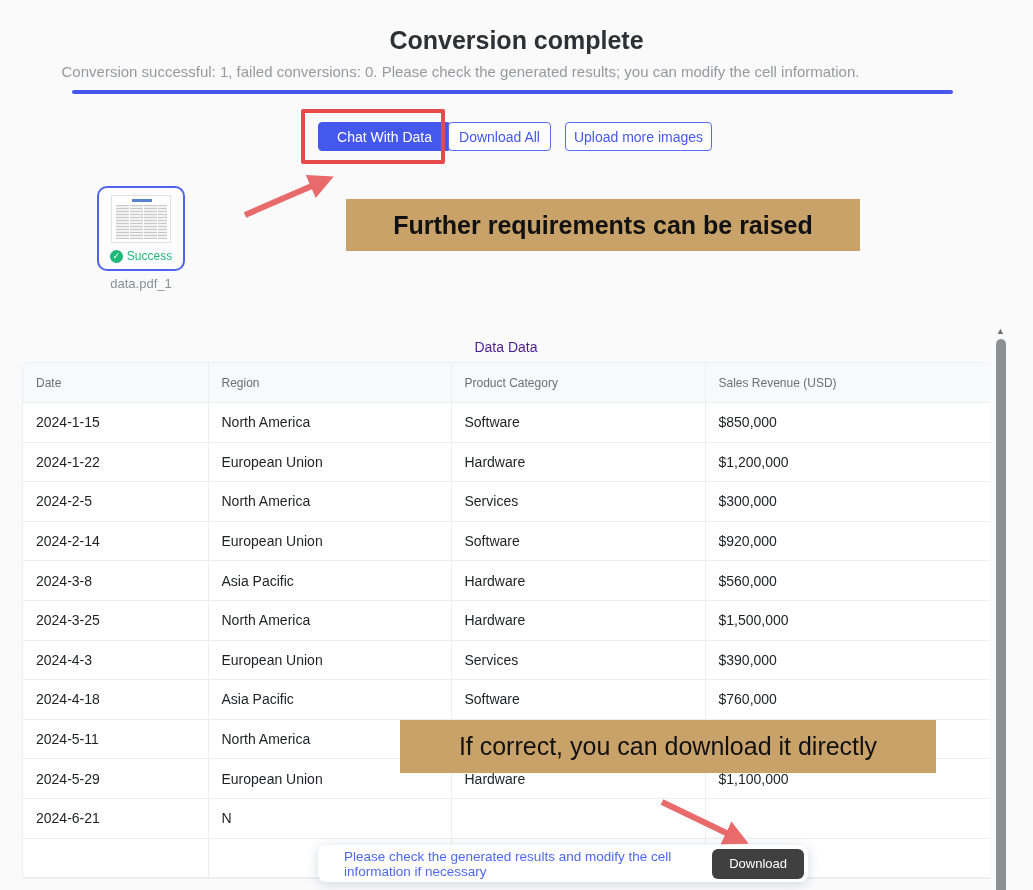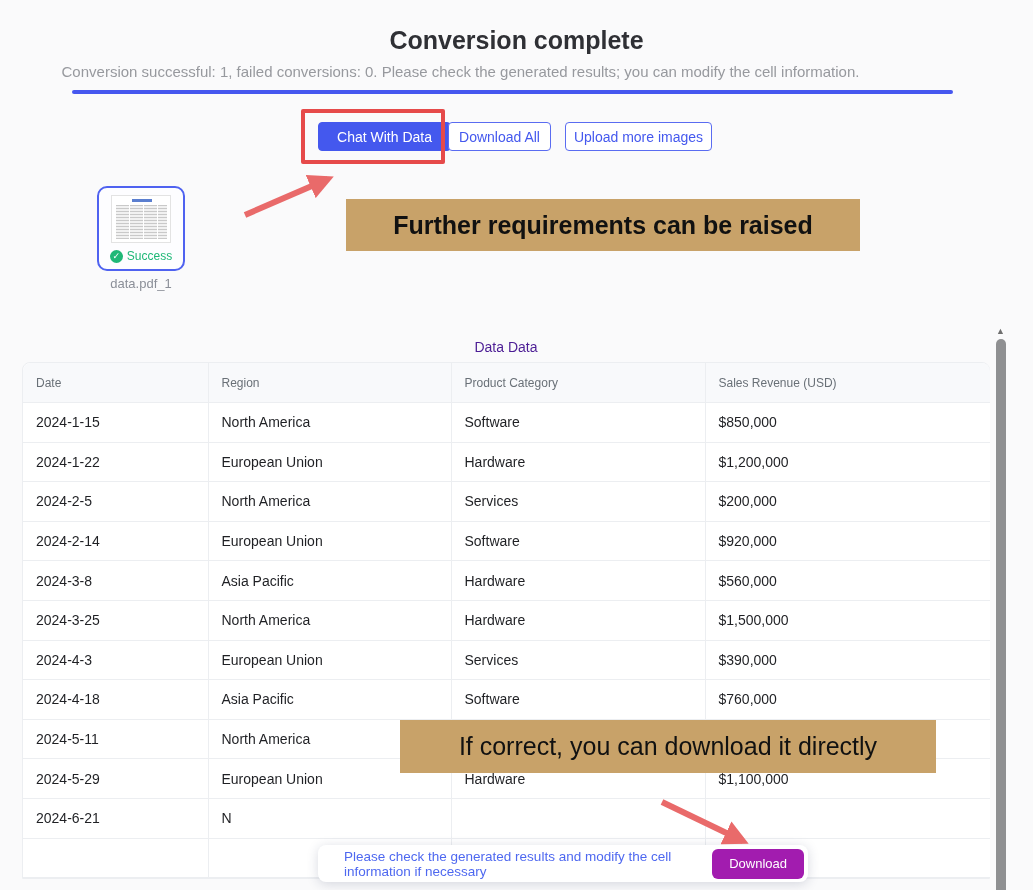--- a/index.html
+++ b/index.html
@@ -137,21 +137,21 @@
     top: 845px; left: 318px; width: 490px; height: 37px;
     background: #ffffff; border-radius: 8px;
     box-shadow: 0 2px 12px rgba(40,50,90,.18);
     display: flex; align-items: center; justify-content: space-between;
     padding: 0 4px 0 26px; box-sizing: border-box;
     z-index: 7;
   }
   .footer-msg { font-size: 13.5px; color: #4e68f0; }
   .footer-dl-btn {
     height: 30px; padding: 0 17px;
-    background: #a21caf; color: #ffffff;
+    background: #404040; color: #ffffff;
     border: none; border-radius: 6px;
     font-size: 13px; font-family: "Liberation Sans", sans-serif;
     cursor: pointer;
   }
 
   
   .sb-up {
     top: 324px; left: 993px; width: 15px; height: 14px;
     color: #6f6f6f; font-size: 9px; text-align: center; line-height: 14px;
     cursor: pointer;
@@ -224,21 +224,21 @@
         <tr>
           <td>2024-1-22</td>
           <td>European Union</td>
           <td>Hardware</td>
           <td>$1,200,000</td>
         </tr>
         <tr>
           <td>2024-2-5</td>
           <td>North America</td>
           <td>Services</td>
-          <td>$200,000</td>
+          <td>$300,000</td>
         </tr>
         <tr>
           <td>2024-2-14</td>
           <td>European Union</td>
           <td>Software</td>
           <td>$920,000</td>
         </tr>
         <tr>
           <td>2024-3-8</td>
           <td>Asia Pacific</td>

